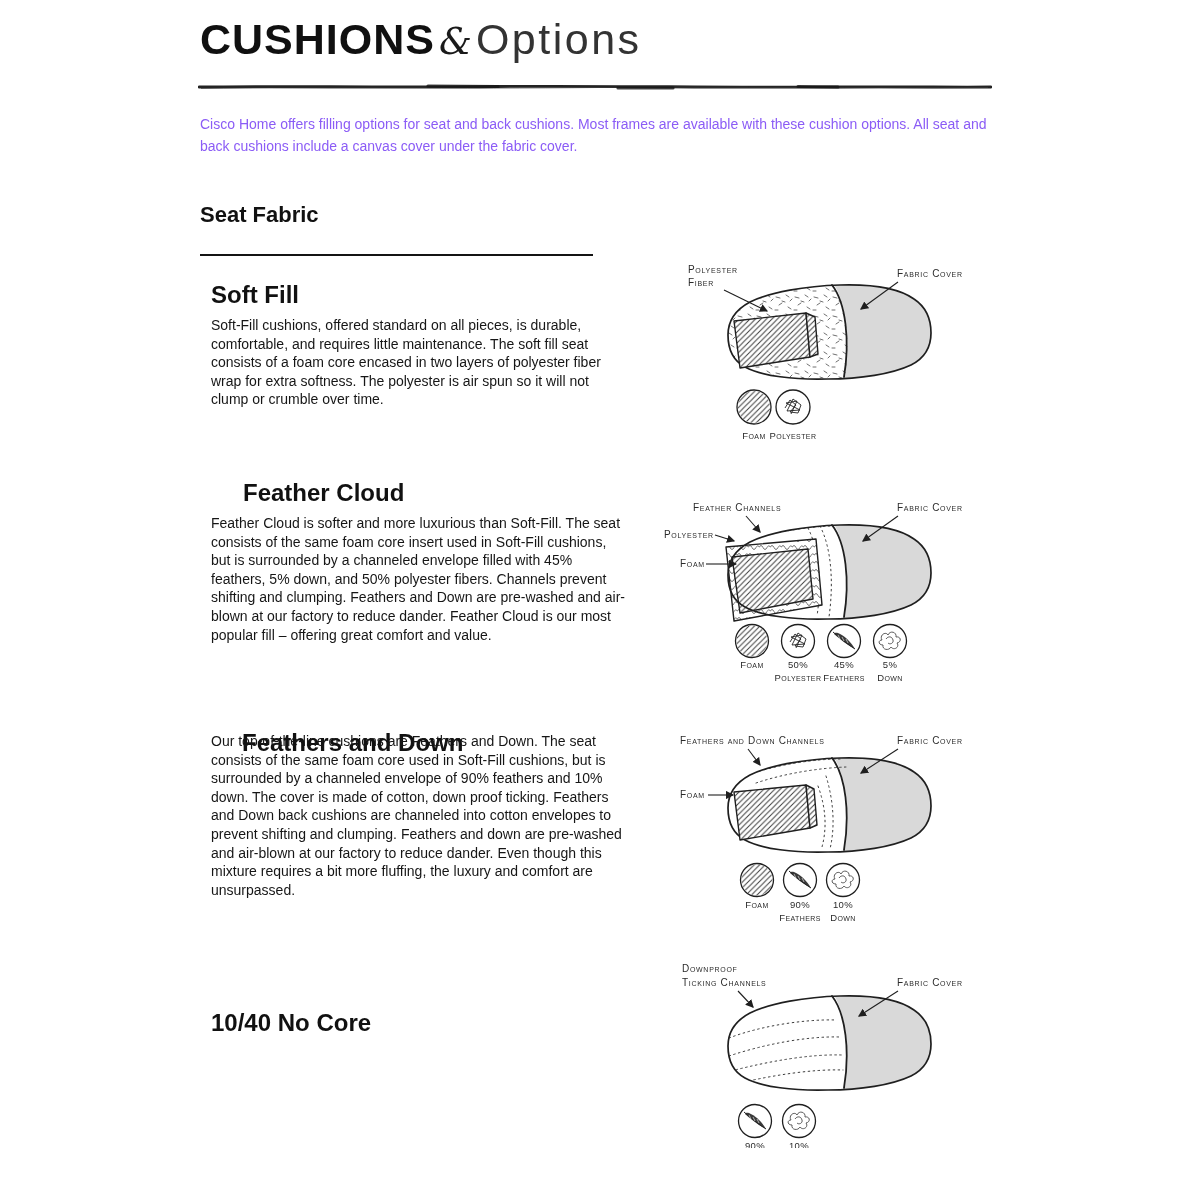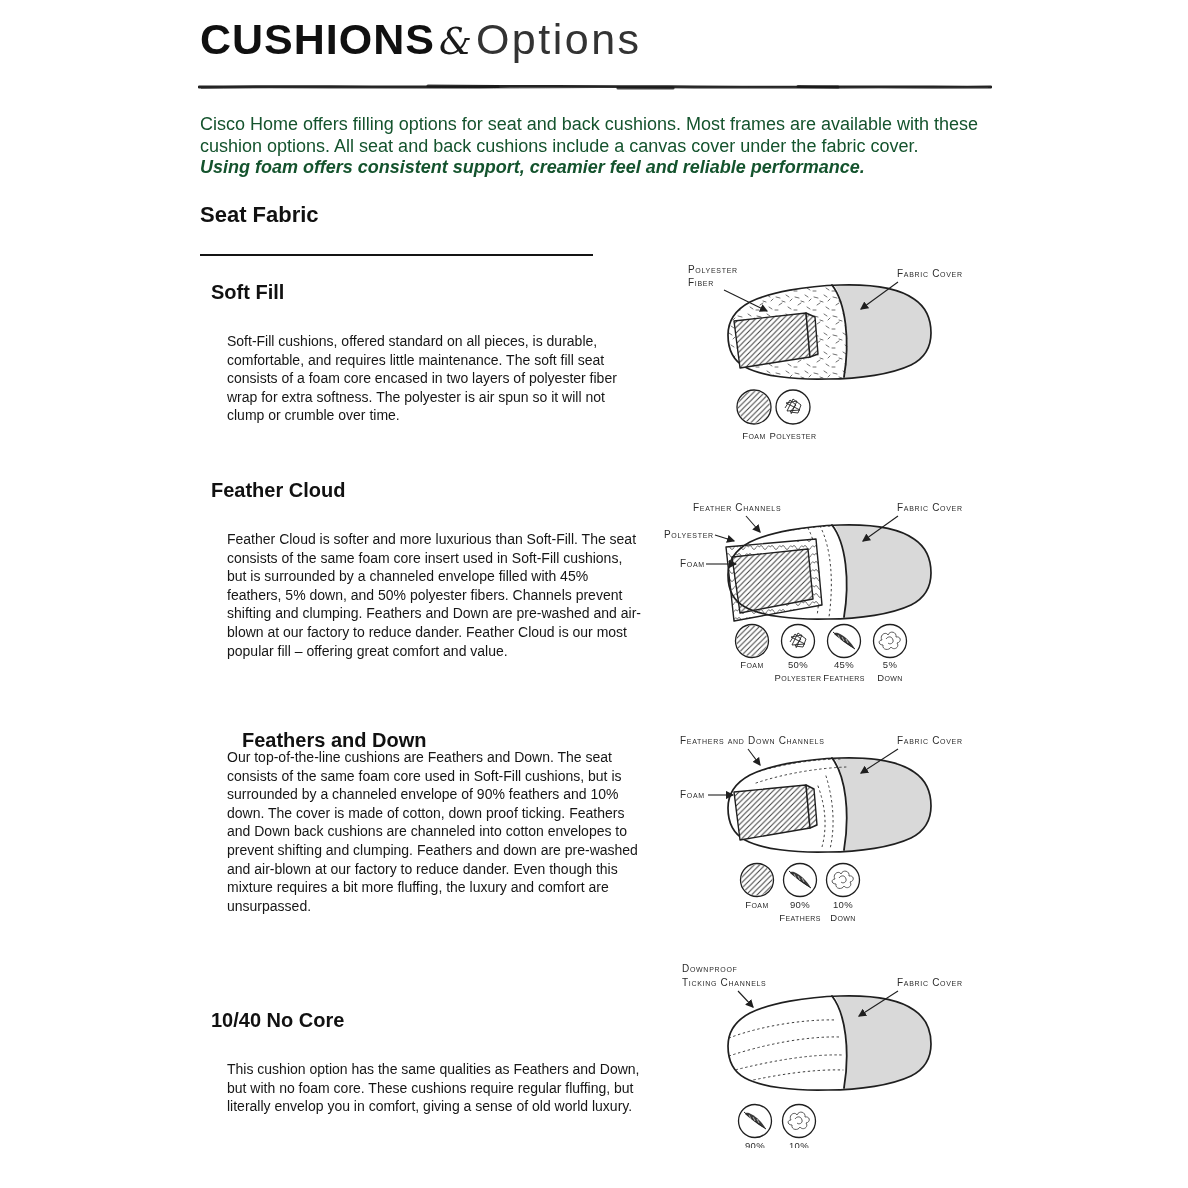--- a/index.html
+++ b/index.html
@@ -11,33 +11,33 @@
 
   
   .title-block { left:200px; top:16px; }
   .title-line { margin:0; font-size:43px; line-height:1.1; white-space:nowrap; }
   .t-main { font-weight:700; color:#101010; letter-spacing:1px; }
   .t-amp  { font-family:"DejaVu Serif", serif; font-style:italic; font-weight:400; font-size:37px; color:#1a1a1a; padding:0 4px; }
   .t-sub  { font-weight:400; color:#333; letter-spacing:2.5px; }
   .roughline { left:198px; top:82px; }
 
   
-  .intro { left:200px; top:114px; width:800px; font-size:18px; line-height:21.7px; color:#14532d; }
+  .intro { left:200px; top:114px; width:800px; font-size:14px; line-height:21.7px; color:#8b5cf6; }
   .intro p { margin:0; }
   .intro .em { font-weight:700; font-style:italic; }
 
   
   .seat-heading { left:200px; top:202px; font-size:22px; font-weight:700; color:#111; margin:0; }
   .seat-divider { left:200px; top:254px; width:393px; height:2px; background:#141414; }
 
   
-  .sec-heading { font-size:20px; font-weight:700; color:#111; margin:0; left:211px; }
-  .sec-body { font-size:14px; line-height:18.6px; width:414px; color:#161616; margin:16px; left:211px; }
+  .sec-heading { font-size:24px; font-weight:700; color:#111; margin:0; left:211px; }
+  .sec-body { font-size:14px; line-height:18.6px; width:414px; color:#161616; margin:0; left:211px; }
   .h1-pos { top:281px; } .b1-pos { top:316px; }
-  .h2-pos { top:479px; } .b2-pos { top:514px; }
+  .h2-pos { top:479px;margin-left:32px; } .b2-pos { top:514px; }
   .h3-pos { top:729px;margin-left:31px; } .b3-pos { top:732px; }
   .h4-pos { top:1009px; } .b4-pos { top:1044px; }
 
   
   .illus { left:660px; }
   .i1-pos { top:255px; } .i2-pos { top:495px; } .i3-pos { top:728px; } .i4-pos { top:958px; }
 
   .ilabel { font-size:10px; font-variant:small-caps; letter-spacing:.7px; fill:#2b2b2b;
             font-family:"Liberation Sans", sans-serif; }
   .slabel { font-size:9.5px; font-variant:small-caps; letter-spacing:.4px; fill:#2b2b2b;
@@ -79,37 +79,35 @@
     <h1 class="title-line"><span class="t-main">CUSHIONS</span><span class="t-amp">&amp;</span><span class="t-sub">Options</span></h1>
   </header>
   <svg class="abs roughline" width="794" height="10">
     <path d="M1,5 C80,3.5 180,6 300,4.5 C420,3.5 520,6 640,5 C710,4.5 760,5.5 793,5" stroke="#232323" stroke-width="2.8" fill="none" stroke-linecap="round"></path>
     <path d="M3,6.5 C120,5 260,7 400,5.5 C540,4.5 660,6.5 790,5.5" stroke="#3a3a3a" stroke-width="1" fill="none" opacity=".65"></path>
     <path d="M230,4 l70,.5 M420,6 l55,0 M600,4.5 l40,.5" stroke="#161616" stroke-width="3.2" stroke-linecap="round" opacity=".8"></path>
   </svg>
 
   <div class="abs intro">
     <p>Cisco Home offers filling options for seat and back cushions. Most frames are available with these cushion options. All seat and back cushions include a canvas cover under the fabric cover.</p>
-    <p class="em">Using foam offers consistent support, creamier feel and reliable performance.</p>
   </div>
 
   <h2 class="abs seat-heading">Seat Fabric</h2>
   <div class="abs seat-divider"></div>
 
   <h3 class="abs sec-heading h1-pos">Soft Fill</h3>
   <p class="abs sec-body b1-pos">Soft-Fill cushions, offered standard on all pieces, is durable, comfortable, and requires little maintenance. The soft fill seat consists of a foam core encased in two layers of polyester fiber wrap for extra softness. The polyester is air spun so it will not clump or crumble over time.</p>
 
   <h3 class="abs sec-heading h2-pos">Feather Cloud</h3>
   <p class="abs sec-body b2-pos">Feather Cloud is softer and more luxurious than Soft-Fill.  The seat consists of the same foam core insert used in Soft-Fill cushions, but is surrounded by a channeled envelope filled with 45% feathers, 5% down, and 50% polyester fibers. Channels prevent shifting and clumping. Feathers and Down are pre-washed and air-blown at our factory to reduce dander. Feather Cloud is our most popular fill – offering great comfort and value.</p>
 
   <h3 class="abs sec-heading h3-pos">Feathers and Down</h3>
   <p class="abs sec-body b3-pos">Our top-of-the-line cushions are Feathers and Down. The seat consists of the same foam core used in Soft-Fill cushions, but is surrounded by a channeled envelope of 90% feathers and 10% down. The cover is made of cotton, down proof ticking. Feathers and Down back cushions are channeled into cotton envelopes to prevent shifting and clumping. Feathers and down are pre-washed and air-blown at our factory to reduce dander. Even though this mixture requires a bit more fluffing, the luxury and comfort are unsurpassed.</p>
 
   <h3 class="abs sec-heading h4-pos">10/40 No Core</h3>
-  <p class="abs sec-body b4-pos">This cushion option has the same qualities as Feathers and Down, but with no foam core.  These cushions require regular fluffing, but literally envelop you in comfort, giving a sense of old world luxury.</p>
 
   <svg class="abs illus i1-pos" width="340" height="200">
     <g>
       <g clip-path="url(#bodyclip)">
         <path d="M172,26 C187,48 191,88 184,128 L296,128 L296,26 Z" fill="#d9d9d9"></path>
         <path d="M62,26 L172,26 C187,48 191,88 184,128 L62,128 Z" fill="url(#stipple)"></path>
       </g>
       <path class="outline" d="M68,80 C68,66 75,55 90,47 C110,37 146,31 180,30 C214,29 240,34 254,44 C266,52 271,64 271,78 C271,92 265,103 251,110 C232,119 200,124 168,124 C134,125 102,121 85,112 C72,105 68,94 68,80 Z"></path>
       <path class="seam" d="M172,30 C186,48 190,86 184,122"></path>
       <path d="M74,66 L146,58 L150,102 L80,113 Z" fill="#fff"></path>

